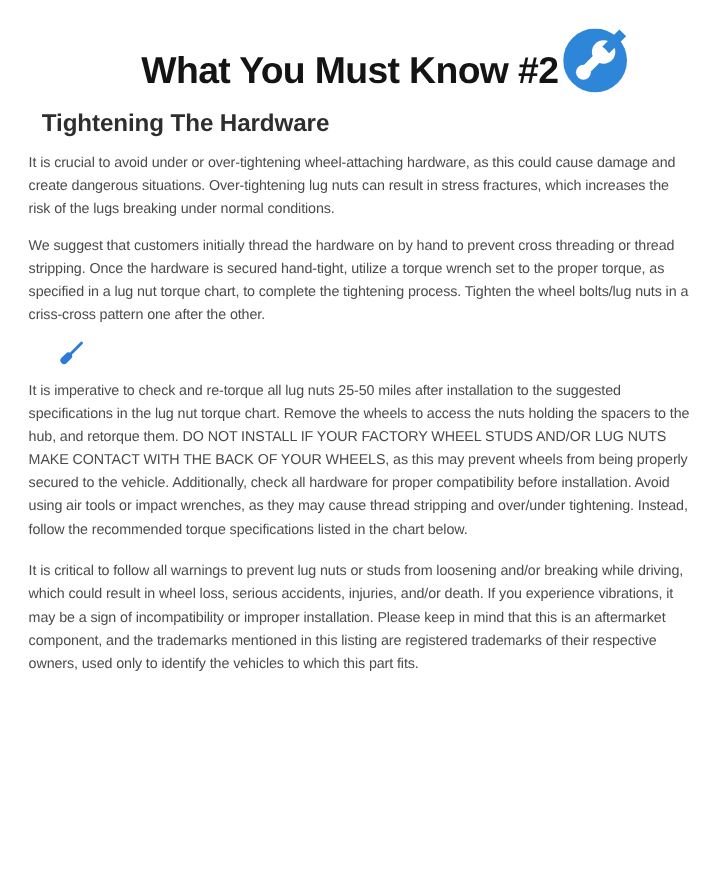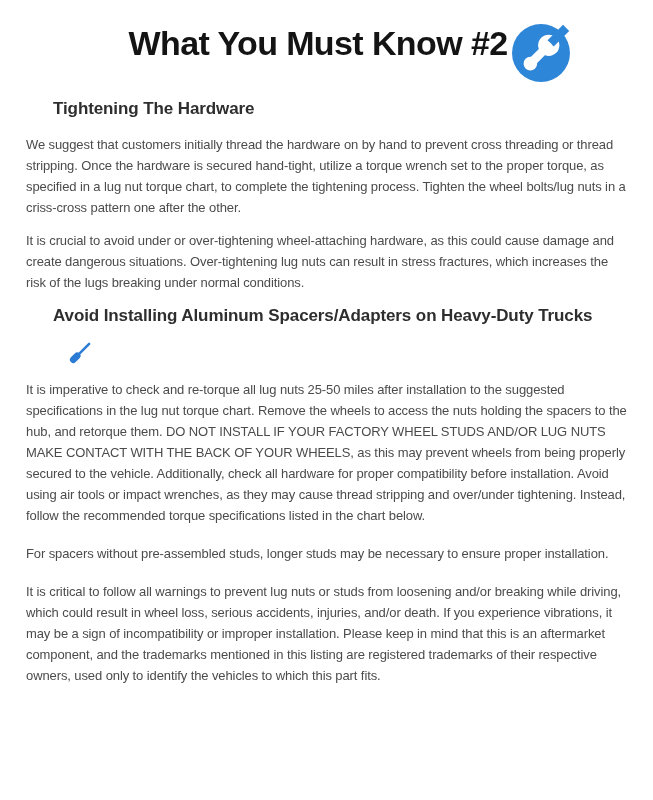--- a/index.html
+++ b/index.html
@@ -9,47 +9,47 @@
     height: 800px;
     background: #ffffff;
     font-family: "Liberation Sans", sans-serif;
     box-sizing: border-box;
     padding: 24px 26px 0 26px;
     overflow: hidden;
     color: #4b4b4b;
   }
   .title-row {
     display: flex;
-    align-items: flex-start;
+    align-items: flex-end;
     justify-content: center;
     gap: 4px;
     margin-left: 45px;
     height: 60px;
   }
   .page-title {
     font-size: 34px;
     font-weight: 700;
     letter-spacing: -0.6px;
     color: #141414;
     white-space: nowrap;
   }
   .badge {
     width: 58px;
     height: 58px;
     flex: 0 0 auto;
   }
   .section-heading {
     display: flex;
     align-items: center;
-    font-size: 17px;
+    font-size: 22px;
     font-weight: 700;
     color: #2e2e2e;
     letter-spacing: -0.1px;
     padding-left: 12px;
-    margin: 15px;
+    margin: 0;
   }
   .h1 { margin-top: 15px; }
   .h2 { margin-top: 13px; }
   .h3 { margin-top: 13px; }
   .tool-icon {
     width: 23px;
     height: 23px;
     margin-left: 16px;
     flex: 0 0 auto;
   }
@@ -75,30 +75,26 @@
       <circle cx="38" cy="22" r="11" fill="#ffffff"></circle>
       <line x1="40" y1="20" x2="56" y2="4" stroke="#2e86d8" stroke-width="9"></line>
       <line x1="20" y1="40" x2="37" y2="23" stroke="#ffffff" stroke-width="9" stroke-linecap="round"></line>
       <circle cx="19" cy="41" r="7" fill="#ffffff"></circle>
     </svg>
   </div>
 
   <h2 class="section-heading h1">
       <span>Tightening The Hardware</span>
     </h2>
+  <p class="body">It is crucial to avoid under or over-tightening wheel-attaching hardware, as this could cause damage and create dangerous situations. Over-tightening lug nuts can result in stress fractures, which increases the risk of the lugs breaking under normal conditions.</p>
   <p class="body">We suggest that customers initially thread the hardware on by hand to prevent cross threading or thread stripping. Once the hardware is secured hand-tight, utilize a torque wrench set to the proper torque, as specified in a lug nut torque chart, to complete the tightening process. Tighten the wheel bolts/lug nuts in a criss-cross pattern one after the other.</p>
-  <p class="body">It is crucial to avoid under or over-tightening wheel-attaching hardware, as this could cause damage and create dangerous situations. Over-tightening lug nuts can result in stress fractures, which increases the risk of the lugs breaking under normal conditions.</p>
 
-  <h2 class="section-heading h2">
-      <span>Avoid Installing Aluminum Spacers/Adapters on Heavy-Duty Trucks</span>
-    </h2>
 
   <h2 class="section-heading h3">
     <svg class="tool-icon" viewBox="0 0 24 24" aria-hidden="true">
       <line x1="9" y1="15" x2="21" y2="3" stroke="#2b7bd4" stroke-width="2.6" stroke-linecap="round"></line>
       <line x1="4.5" y1="19.5" x2="8.5" y2="15.5" stroke="#2b7bd4" stroke-width="7" stroke-linecap="round"></line>
     </svg>
   </h2>
   <p class="body">It is imperative to check and re-torque all lug nuts 25-50 miles after installation to the suggested specifications in the lug nut torque chart. Remove the wheels to access the nuts holding the spacers to the hub, and retorque them. DO NOT INSTALL IF YOUR FACTORY WHEEL STUDS AND/OR LUG NUTS MAKE CONTACT WITH THE BACK OF YOUR WHEELS, as this may prevent wheels from being properly secured to the vehicle. Additionally, check all hardware for proper compatibility before installation. Avoid using air tools or impact wrenches, as they may cause thread stripping and over/under tightening. Instead, follow the recommended torque specifications listed in the chart below.</p>
-  <p class="body gap-lg">For spacers without pre-assembled studs, longer studs may be necessary to ensure proper installation.</p>
   <p class="body gap-lg">It is critical to follow all warnings to prevent lug nuts or studs from loosening and/or breaking while driving, which could result in wheel loss, serious accidents, injuries, and/or death. If you experience vibrations, it may be a sign of incompatibility or improper installation. Please keep in mind that this is an aftermarket component, and the trademarks mentioned in this listing are registered trademarks of their respective owners, used only to identify the vehicles to which this part fits.</p>
 
 </div>
 
 </body></html>

